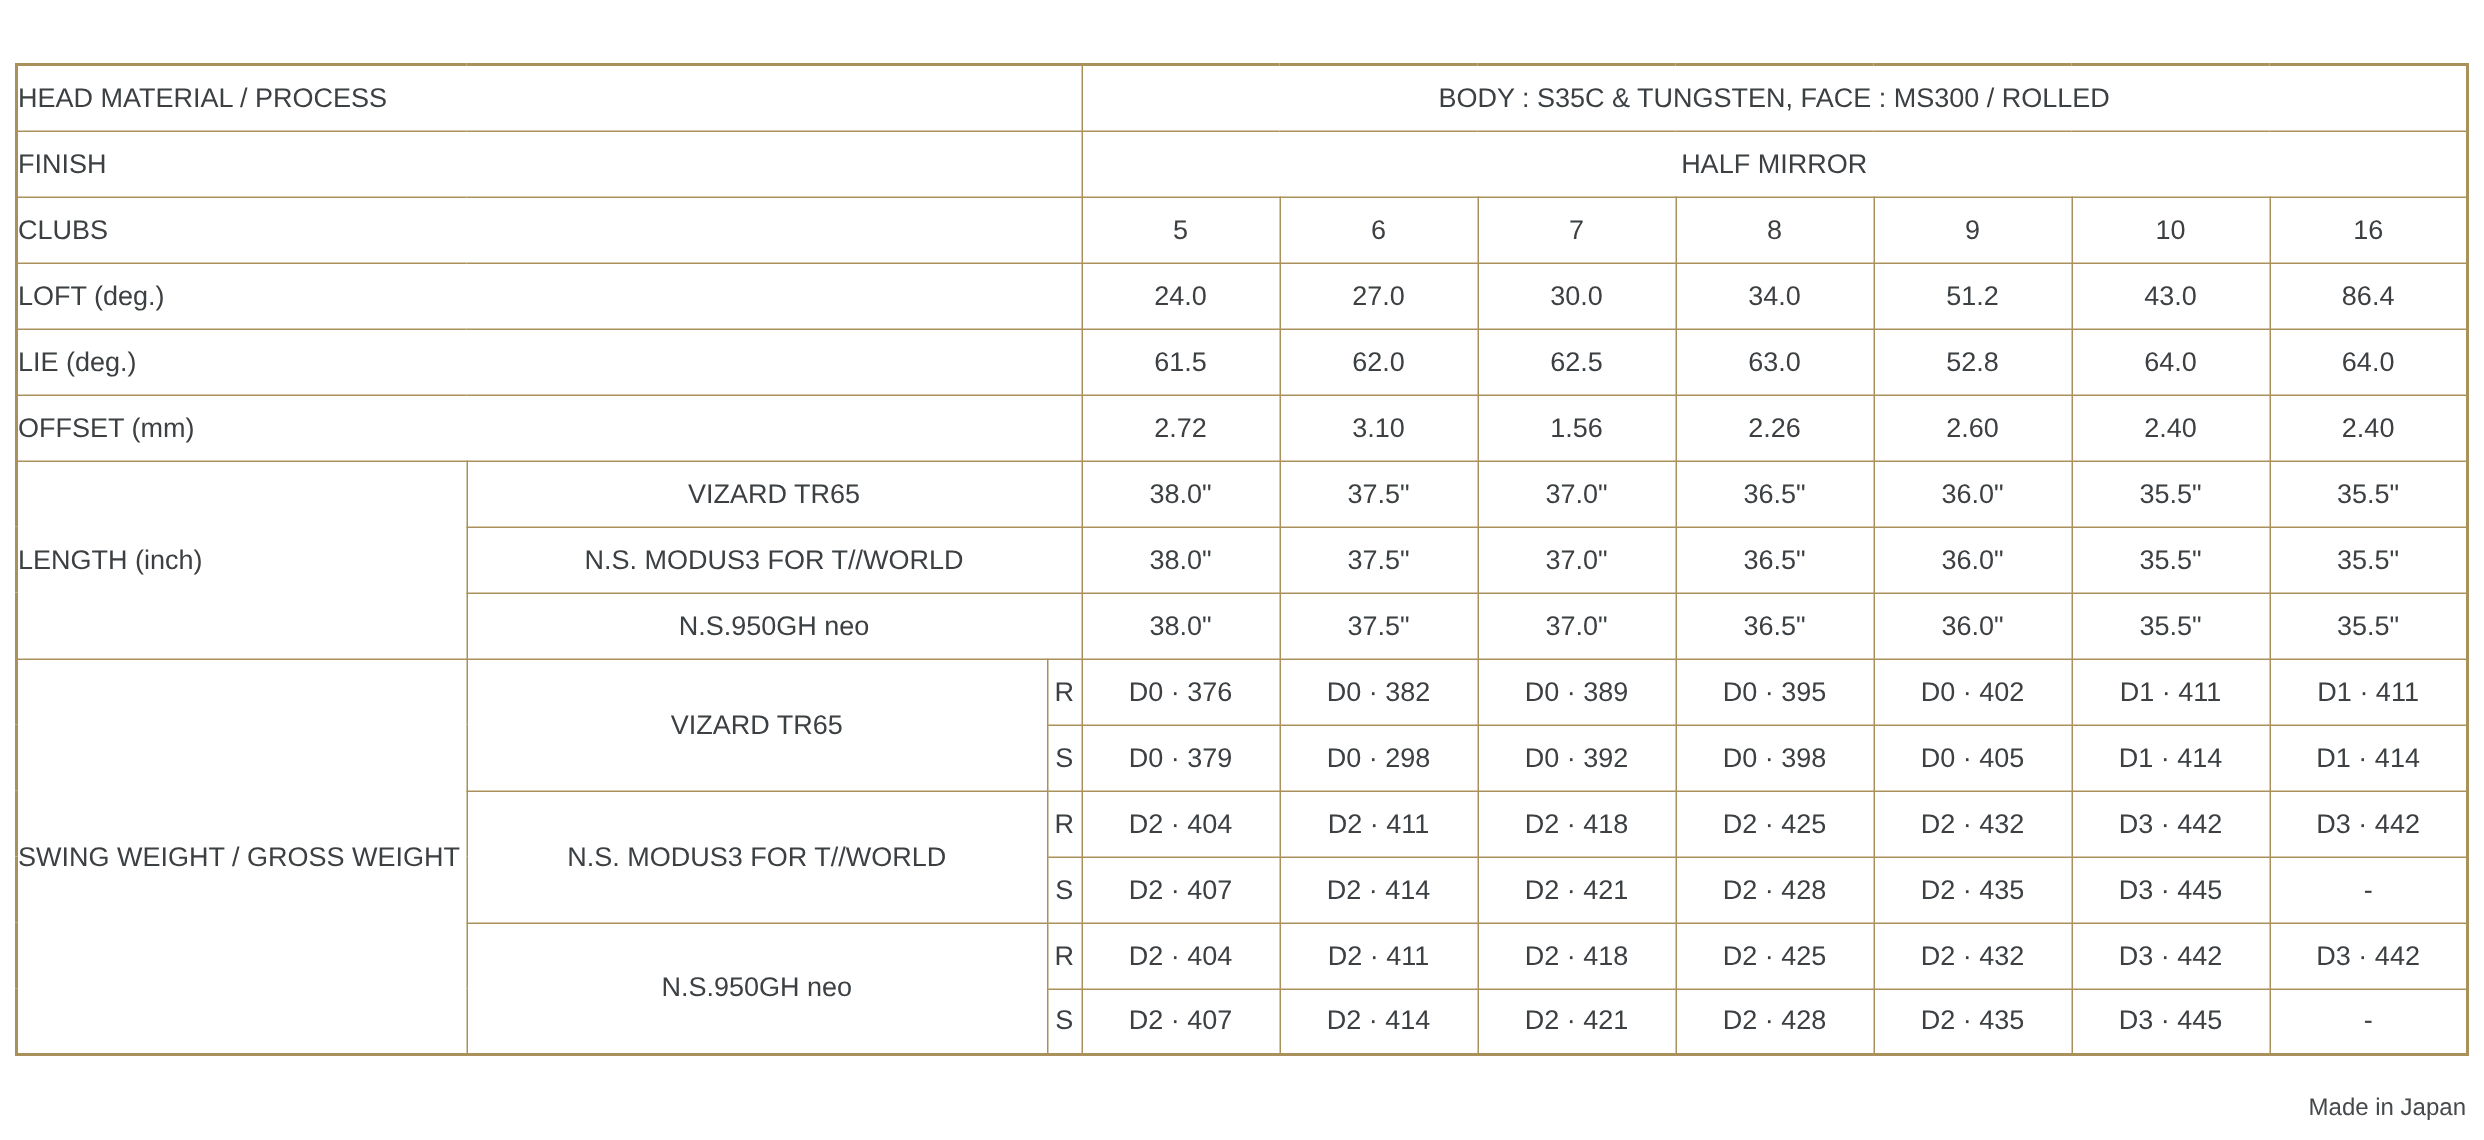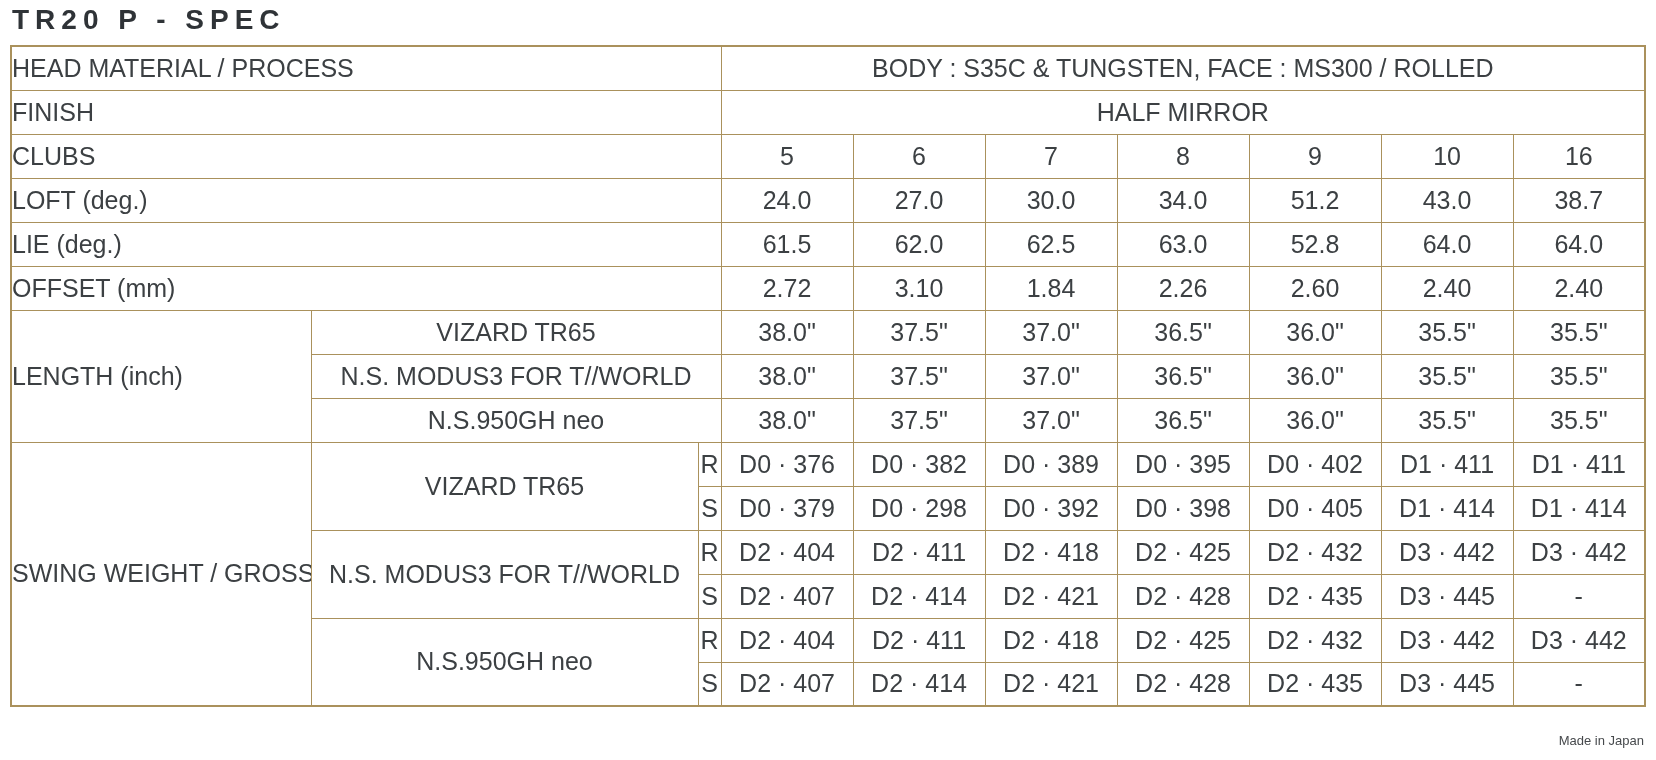--- a/index.html
+++ b/index.html
@@ -24,50 +24,50 @@
     font-weight: bold;
     letter-spacing: 6px;
     color: var(--title);
     white-space: nowrap;
   }
   table.spec {
     border-collapse: collapse;
     table-layout: fixed;
     width: 1634px;
     border: 2px solid var(--border);
-    font-size: 25px;
+    font-size: 18px;
     color: var(--text);
+    margin-top: 40px;
   }
   table.spec td {
     border: 1px solid var(--border);
     height: 44px;
     padding: 0;
     vertical-align: middle;
     white-space: nowrap;
     overflow: hidden;
   }
   td.lab   { text-align: left; padding: 0 8px; }
   td.wrap  { white-space: normal; line-height: 1.35; }
   td.shaft { text-align: center; padding: 0 9px; }
   td.flex  { text-align: center; padding: 0; }
   td.val   { text-align: center; padding: 0 4px; }
   .footer {
     width: 1634px;
     margin-top: 26px;
     text-align: right;
-    font-size: 13px;
+    font-size: 16px;
     color: var(--footer-text);
   }
 </style>
 </head>
 <body>
 
 <div class="page">
 
-  <h1 class="title">TR20 P - SPEC</h1>
 
   <table class="spec">
     <colgroup>
       <col style="width:300px">
         <col style="width:387px">
         <col style="width:23px">
       <col style="width:132px">
         <col style="width:132px">
         <col style="width:132px">
       <col style="width:132px">
@@ -99,39 +99,39 @@
       </tr>
 
       <tr>
         <td class="lab" colspan="3">LOFT (deg.)</td>
         <td class="val">24.0</td>
         <td class="val">27.0</td>
         <td class="val">30.0</td>
         <td class="val">34.0</td>
         <td class="val">51.2</td>
         <td class="val">43.0</td>
-        <td class="val">38.7</td>
+        <td class="val">86.4</td>
       </tr>
 
       <tr>
         <td class="lab" colspan="3">LIE (deg.)</td>
         <td class="val">61.5</td>
         <td class="val">62.0</td>
         <td class="val">62.5</td>
         <td class="val">63.0</td>
         <td class="val">52.8</td>
         <td class="val">64.0</td>
         <td class="val">64.0</td>
       </tr>
 
       <tr>
         <td class="lab" colspan="3">OFFSET (mm)</td>
         <td class="val">2.72</td>
         <td class="val">3.10</td>
-        <td class="val">1.84</td>
+        <td class="val">1.56</td>
         <td class="val">2.26</td>
         <td class="val">2.60</td>
         <td class="val">2.40</td>
         <td class="val">2.40</td>
       </tr>
 
       <tr>
         <td class="lab" rowspan="3">LENGTH (inch)</td>
         <td class="shaft" colspan="2">VIZARD TR65</td>
         <td class="val">38.0"</td>

